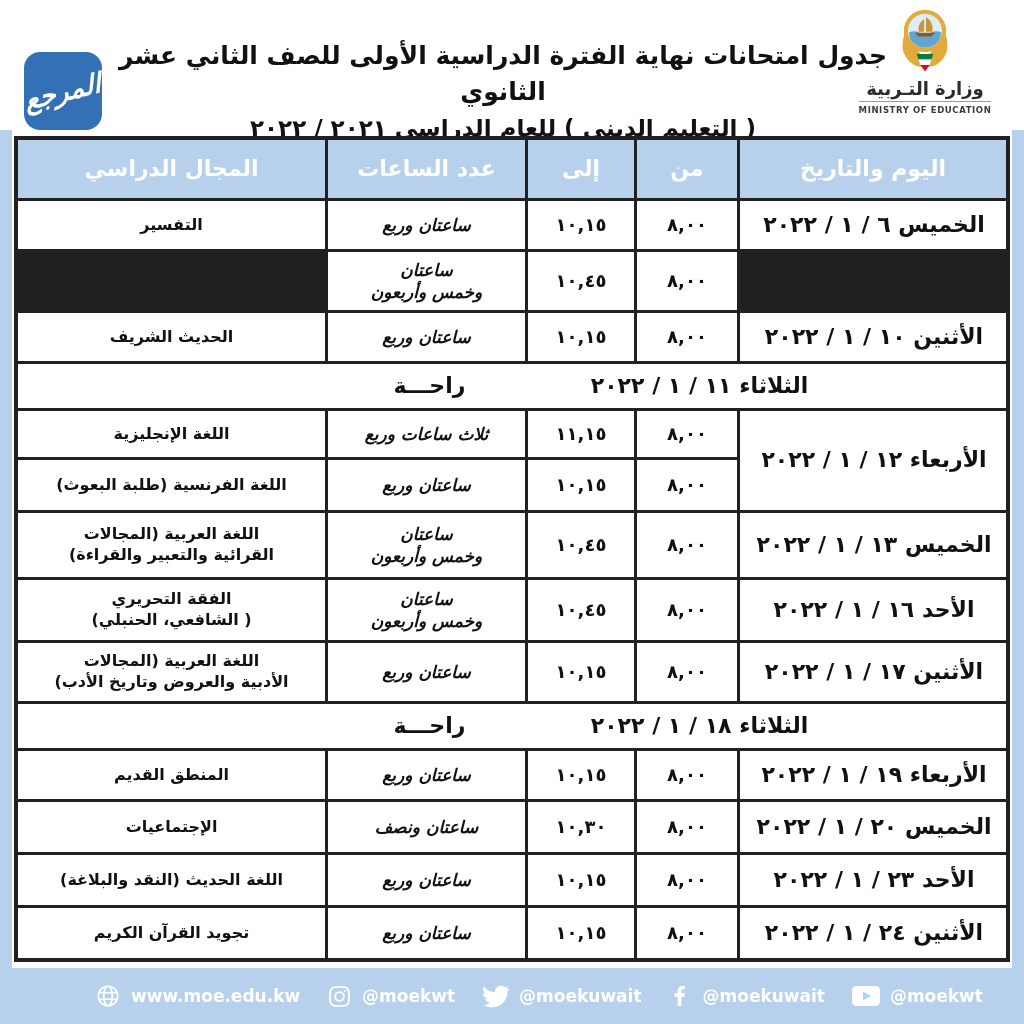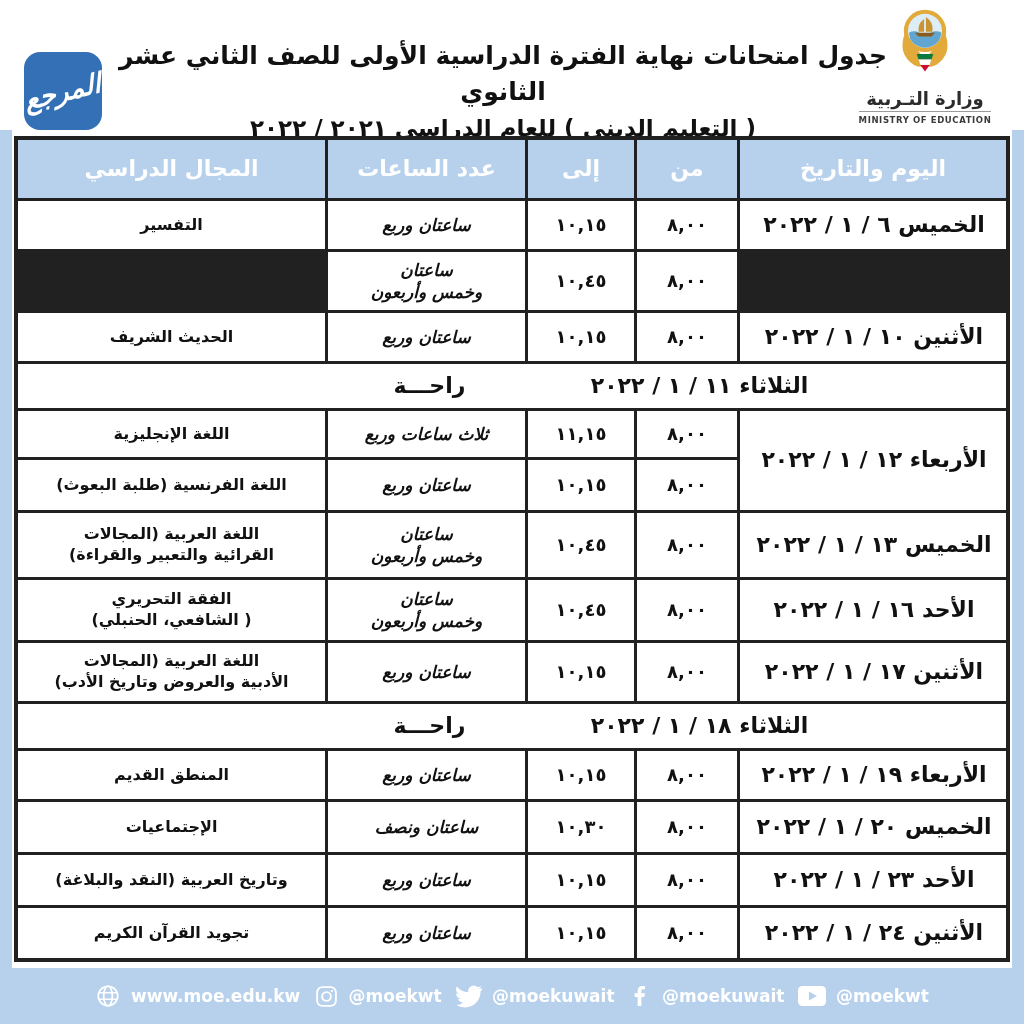--- a/index.html
+++ b/index.html
@@ -15,21 +15,21 @@
     background:#3470b5; border-radius:16px; display:flex; align-items:center; justify-content:center;
   }
   .brand-logo span {
     color:#fff; font-weight:bold; font-size:27px; transform:rotate(-14deg) skewX(-6deg);
     font-style:italic; letter-spacing:-1px;
   }
   .titles { position:absolute; left:118px; top:38px; width:770px; text-align:center; direction:rtl; }
   .title1 { font-size:25px; font-weight:bold; line-height:1.45; }
   .title2 { font-size:23px; font-weight:bold; line-height:1.55; }
   .ministry { position:absolute; right:14px; top:6px; width:170px; display:flex; flex-direction:column; align-items:center; }
-  .ministry .ar { font-size:18px; font-weight:bold; color:#2b2b2b; margin-top:12px; direction:rtl; }
+  .ministry .ar { font-size:18px; font-weight:bold; color:#2b2b2b; margin-top:2px; direction:rtl; }
   .ministry .en { font-size:8.5px; letter-spacing:0.6px; color:#3a3a3a; font-weight:bold;
                   border-top:1px solid #9a9a9a; padding-top:3px; margin-top:2px; }
   
   .strip { position:absolute; top:130px; width:12px; height:838px; background:#b7d1ec; }
   .strip.l { left:0; } .strip.r { right:0; }
   
   .t {
     position:absolute; left:14px; top:136px; width:996px; height:826px;
     display:grid; direction:rtl;
     grid-template-columns:266px 100px 106px 197px 1fr;
@@ -44,21 +44,21 @@
   .d { font-size:22px; font-weight:bold;padding-left:8px; }
   .n { font-size:18px; font-weight:bold; }
   .u { font-size:17px; font-weight:bold;font-style:italic; }
   .s { font-size:16px; font-weight:bold; }
   .bk { position:relative; background:#fff; }
   .bk .bd { position:absolute; right:20%; top:50%; transform:translateY(-50%); font-size:22px; font-weight:bold; white-space:nowrap; }
   .bk .bl { position:absolute; left:38%; top:50%; transform:translateY(-50%); font-size:22px; font-weight:bold; white-space:nowrap; }
   
   .footer {
     position:absolute; left:0; bottom:0; width:1024px; height:56px; background:#b7d1ec;
-    display:flex; align-items:center; justify-content:space-between; padding:0 95px 0 95px;
+    display:flex; align-items:center; justify-content:space-between; padding:0 41px 0 95px;
   }
   .fitem { display:flex; align-items:center; gap:10px; }
   .fitem span { color:#fff; font-size:17px; font-weight:600; font-family:"DejaVu Sans",sans-serif; }
   .fitem svg { display:block; }
 </style>
 </head>
 <body>
 
 <div class="page">
 
@@ -169,21 +169,21 @@
     <div class="c d" style="grid-area:13/1">الخميس ٢٠ / ١ / ٢٠٢٢</div>
     <div class="c n" style="grid-area:13/2">٨,٠٠</div>
     <div class="c n" style="grid-area:13/3">١٠,٣٠</div>
     <div class="c u" style="grid-area:13/4">ساعتان ونصف</div>
     <div class="c s" style="grid-area:13/5">الإجتماعيات</div>
 
     <div class="c d" style="grid-area:14/1">الأحد ٢٣ / ١ / ٢٠٢٢</div>
     <div class="c n" style="grid-area:14/2">٨,٠٠</div>
     <div class="c n" style="grid-area:14/3">١٠,١٥</div>
     <div class="c u" style="grid-area:14/4">ساعتان وربع</div>
-    <div class="c s" style="grid-area:14/5">وتاريخ العربية (النقد والبلاغة)</div>
+    <div class="c s" style="grid-area:14/5">اللغة الحديث (النقد والبلاغة)</div>
 
     <div class="c d" style="grid-area:15/1">الأثنين ٢٤ / ١ / ٢٠٢٢</div>
     <div class="c n" style="grid-area:15/2">٨,٠٠</div>
     <div class="c n" style="grid-area:15/3">١٠,١٥</div>
     <div class="c u" style="grid-area:15/4">ساعتان وربع</div>
     <div class="c s" style="grid-area:15/5">تجويد القرآن الكريم</div>
 
   </div>
 
   <div class="footer">

